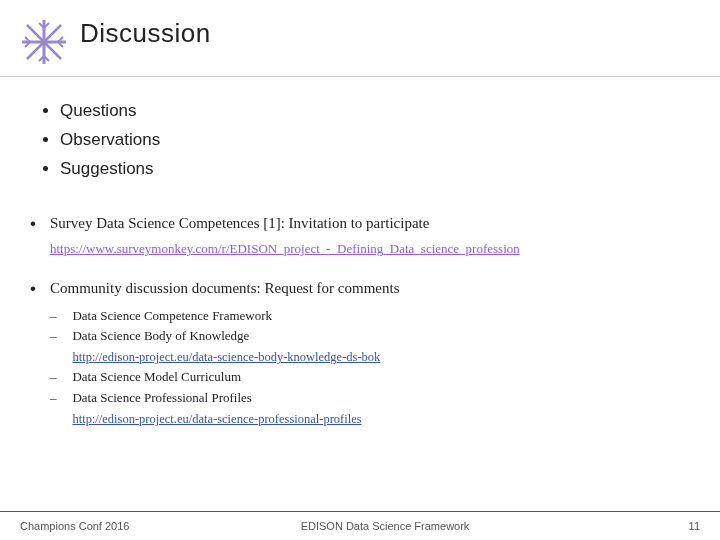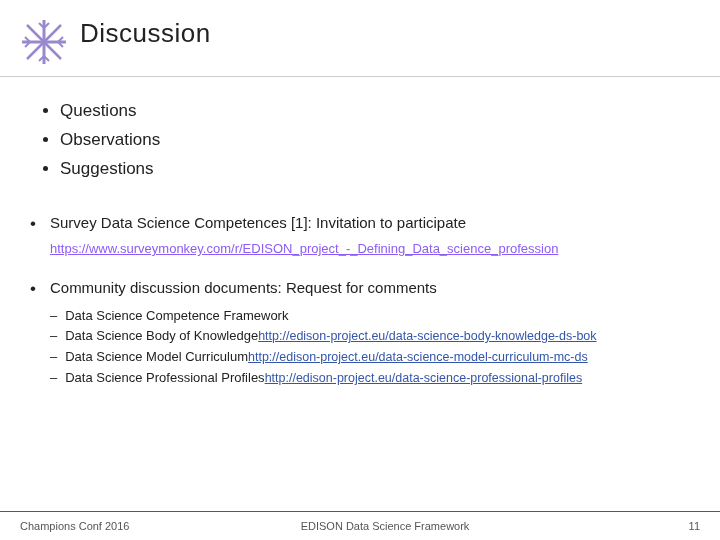--- a/index.html
+++ b/index.html
@@ -66,20 +66,21 @@
       margin-right: 14px;
       margin-top: 2px;
       flex-shrink: 0;
       color: #222222;
     }
 
     .item-content {
       font-size: 14px;
       color: #222222;
       line-height: 1.5;
+      font-family: Liberation Serif, serif;
     }
 
     .item-content .item-title {
       font-size: 15px;
       display: block;
       margin-bottom: 4px;
     }
 
     .item-content a {
       color: #8b5cf6;
@@ -101,21 +102,22 @@
       align-items: flex-start;
     }
 
     .sub-list li .dash {
       margin-right: 8px;
       flex-shrink: 0;
     }
 
     .sub-list li .sub-item-content {
       display: flex;
-      flex-direction: row;
+      flex-direction: column;
+      margin-left: 8px;
     }
 
     .sub-list li .sub-item-content a {
       color: #3355aa;
       text-decoration: underline;
       font-size: 12.5px;
     }
 
     .footer {
       position: absolute;
@@ -209,21 +211,20 @@
           <span class="dash">–</span>
           <span class="sub-item-content">
             <span>Data Science Body of Knowledge</span>
             <a href="#">http://edison-project.eu/data-science-body-knowledge-ds-bok</a>
           </span>
         </li>
         <li>
           <span class="dash">–</span>
           <span class="sub-item-content">
             <span>Data Science Model Curriculum</span>
-            <a href="#">http://edison-project.eu/data-science-model-curriculum-mc-ds</a>
           </span>
         </li>
         <li>
           <span class="dash">–</span>
           <span class="sub-item-content">
             <span>Data Science Professional Profiles</span>
             <a href="#">http://edison-project.eu/data-science-professional-profiles</a>
           </span>
         </li>
       </ul>

